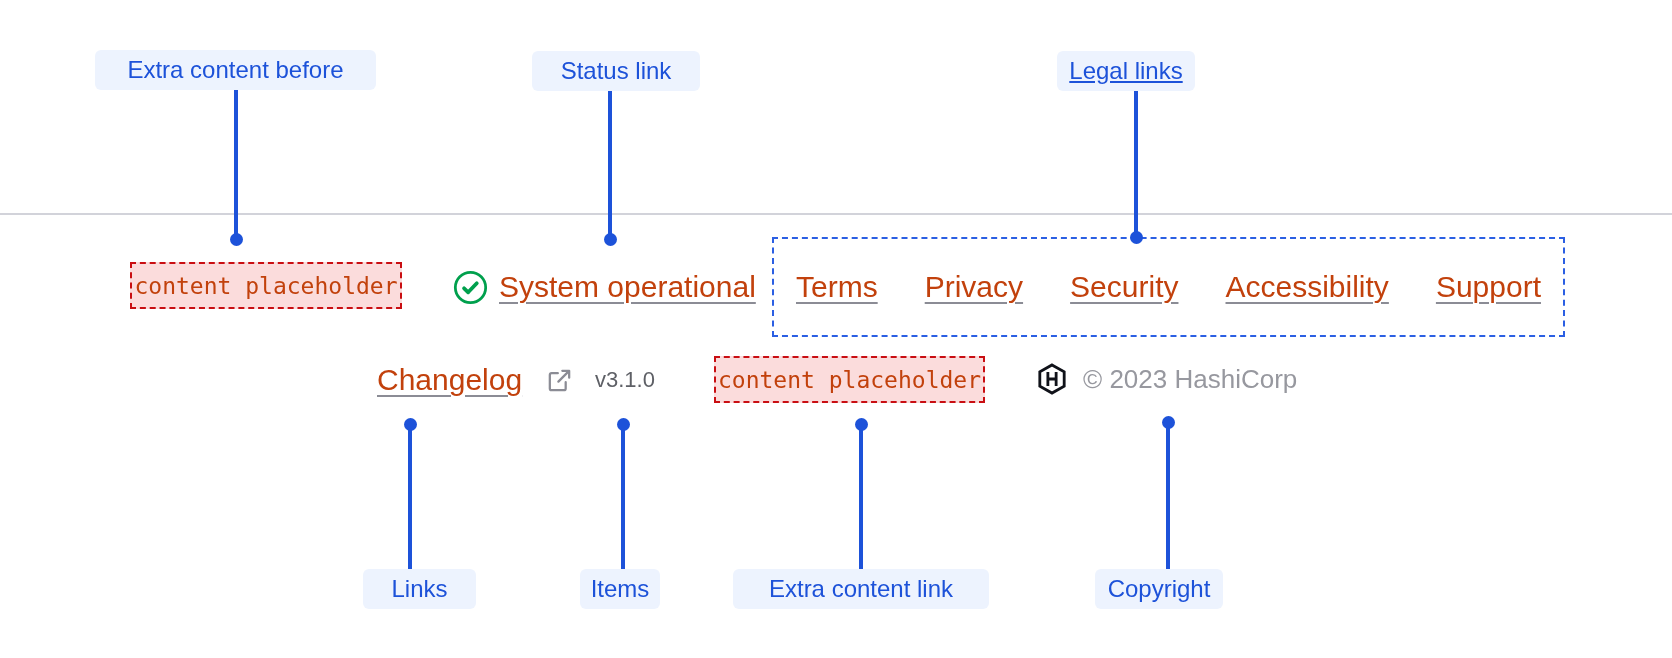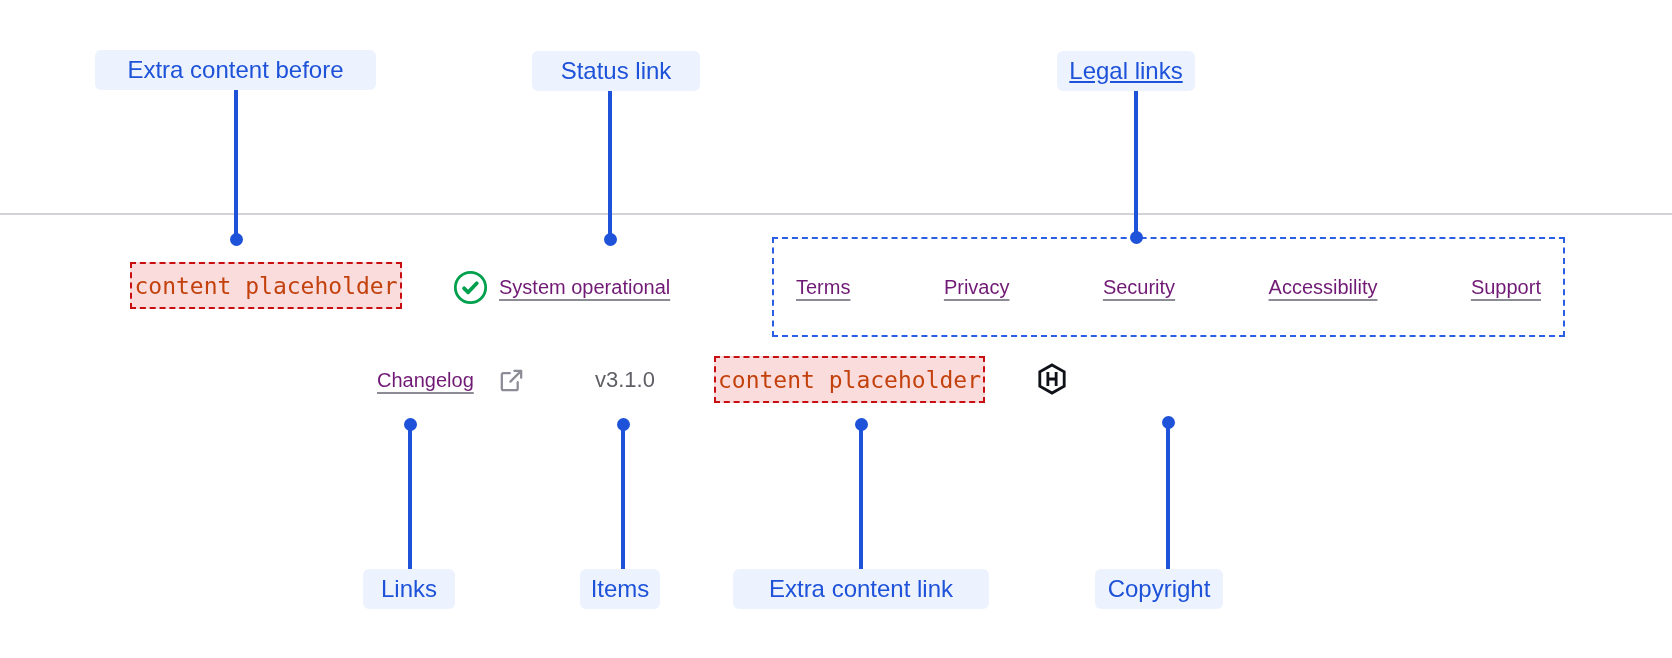--- a/index.html
+++ b/index.html
@@ -14,21 +14,21 @@
   
   .chip {
     position:absolute; height:40px; border-radius:6px; background:#edf3fe;
     color:#1d52d9; font-size:24px; font-weight:500; line-height:40px;
     display:flex; align-items:center; justify-content:center;
     white-space:nowrap; box-sizing:border-box;
   }
   #chip-extra-before { left:95px;  top:50px;  width:281px; }
   #chip-status-link  { left:532px; top:51px;  width:168px; }
   #chip-legal-links  { left:1057px;top:51px;  width:138px;text-decoration:underline; }
-  #chip-links        { left:363px; top:569px; width:92px;  }
+  #chip-links        { left:363px; top:569px; width:113px;  }
   #chip-items        { left:580px; top:569px; width:80px;text-align:right;  }
   #chip-extra-after  { left:733px; top:569px; width:256px; }
   #chip-copyright    { left:1095px;top:569px; width:128px; }
 
   
   .conn-line { position:absolute; width:4px; background:#1d52d9; }
   .conn-dot  { position:absolute; width:13px; height:13px; border-radius:50%; background:#1d52d9; }
 
   #line-extra-before { left:234px;  top:90px;  height:150px; }
   #dot-extra-before  { left:230px;  top:233px; }
@@ -52,21 +52,21 @@
     border:2px dashed #c90e12; background:#fbdcdc; color:#c2410c;
     font-family:"DejaVu Sans Mono", monospace; font-size:23px;
     display:flex; align-items:center; justify-content:center; white-space:nowrap;
     overflow:hidden;
   }
   #ph-before { left:130px; top:262px; width:272px; height:47px; }
   #ph-after  { left:714px; top:356px; width:271px; height:47px; }
 
   
   .flink {
-    color:#701a75; font-weight:500; font-size:20px; cursor:pointer;
+    color:#c2410c; font-weight:500; font-size:30px; cursor:pointer;
     text-decoration:underline; text-decoration-thickness:2px;
     text-underline-offset:5px; text-decoration-color:#8b8c95; white-space:nowrap;
   }
   #status-link-item { position:absolute; left:453px; top:268px; height:38px; display:flex; align-items:center; gap:11px; }
   #legal-box {
     position:absolute; left:772px; top:237px; width:793px; height:100px;
     box-sizing:border-box; border:2px dashed #2b5fe3;
     display:flex; align-items:center; justify-content:space-between; padding:0 22px;
   }
   #changelog-item { position:absolute; left:365px; top:363px; height:34px; display:flex; align-items:center; gap:24px;margin-left:12px; }
@@ -116,20 +116,21 @@
 
 <div class="ph" id="ph-after">content placeholder</div>
 
 <div id="copyright-item">
   <span class="icon-wrap">
     <svg width="30" height="32" viewBox="0 0 32 34" fill="none" stroke="#101219">
       <path d="M16 2 29 9.3v15.4L16 32 3 24.7V9.3Z" stroke-width="3" stroke-linejoin="miter"></path>
       <path d="M11.6 9.5v15 M20.4 9.5v15 M11.6 17h8.8" stroke-width="3"></path>
     </svg>
   </span>
+  <span id="copyright-text">© 2023 HashiCorp</span>
 </div>
 
 <div class="conn-line" id="line-extra-before"></div>
 <div class="conn-dot" id="dot-extra-before"></div>
 <div class="conn-line" id="line-status"></div>
 <div class="conn-dot" id="dot-status"></div>
 <div class="conn-line" id="line-legal"></div>
 <div class="conn-dot" id="dot-legal"></div>
 <div class="conn-line" id="line-links"></div>
 <div class="conn-dot" id="dot-links"></div>

